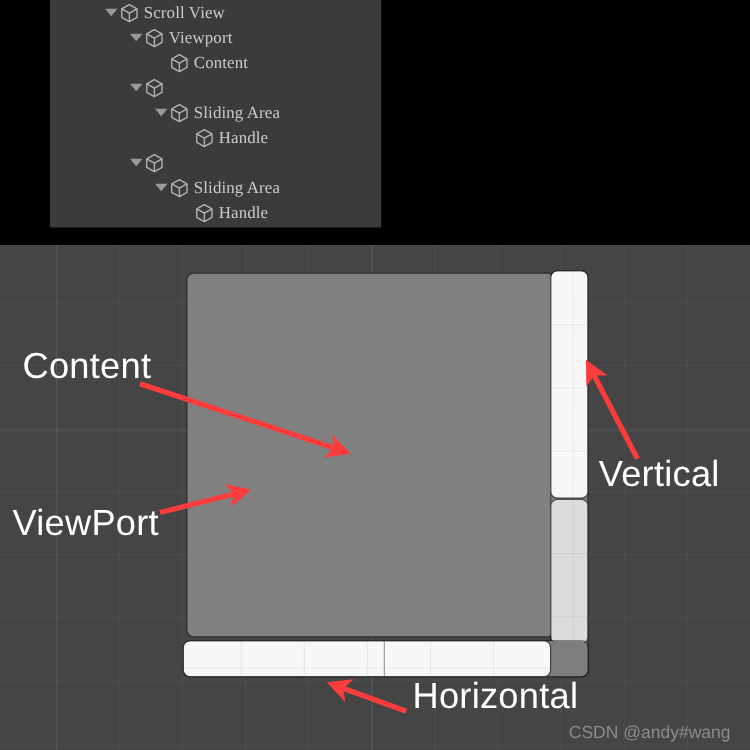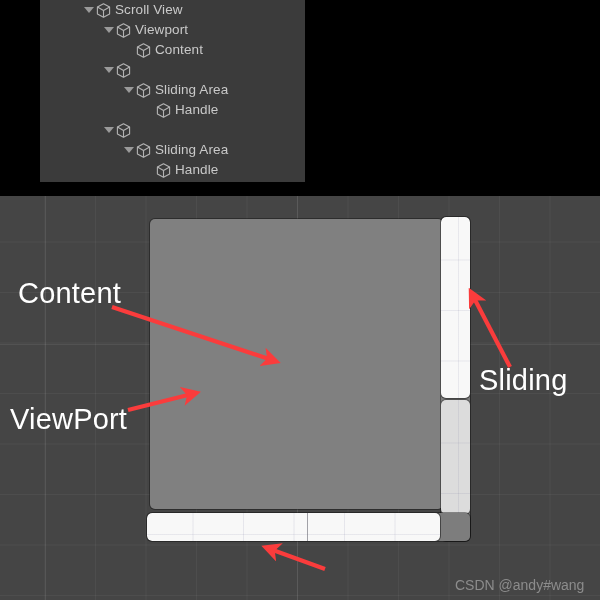--- a/index.html
+++ b/index.html
@@ -60,20 +60,21 @@
     width: 17px;
     height: 17px;
     margin-right: 3px;
     display: inline-block;
   }
   .cube-icon svg { display: block; }
   .tree-label {
     flex: none;
     color: #c9c9c9;
     letter-spacing: 0.1px;
+    font-family: Liberation Serif, serif;
   }
 
   
   #scene-view {
     position: absolute;
     left: 0;
     top: 196px;
     width: 600px;
     height: 404px;
     background-color: #454545;
@@ -375,17 +376,18 @@
         <line x1="510" y1="171" x2="473" y2="100" stroke="#fa3c3c" stroke-width="4.2" marker-end="url(#ah)"></line>
       </g>
 
       <g>
         <line x1="325" y1="373" x2="270" y2="353" stroke="#fa3c3c" stroke-width="4.2" marker-end="url(#ah)"></line>
       </g>
     </svg>
 
     <div class="annot" id="label-content">Content</div>
     <div class="annot" id="label-viewport">ViewPort</div>
-    <div class="annot" id="label-vertical">Sliding</div>
+    <div class="annot" id="label-vertical">Vertical</div>
+    <div class="annot" id="label-horizontal">Horizontal</div>
 
     <div id="watermark">CSDN @andy#wang</div>
   </div>
 </div>
 
 </body></html>

